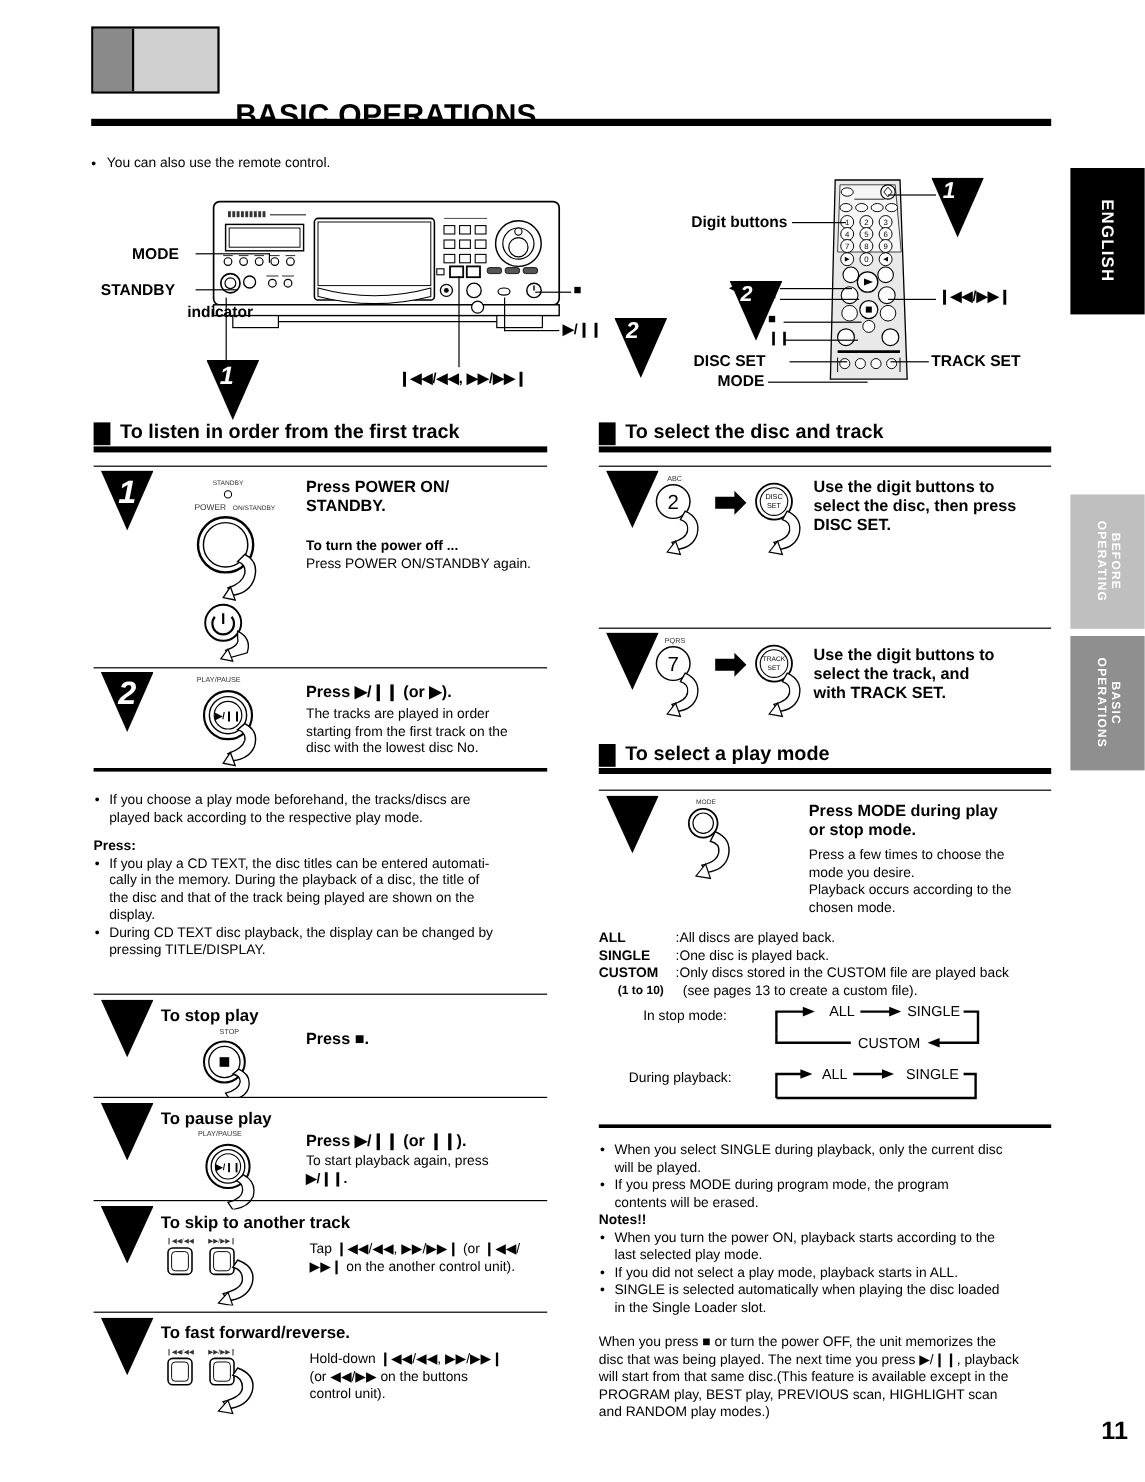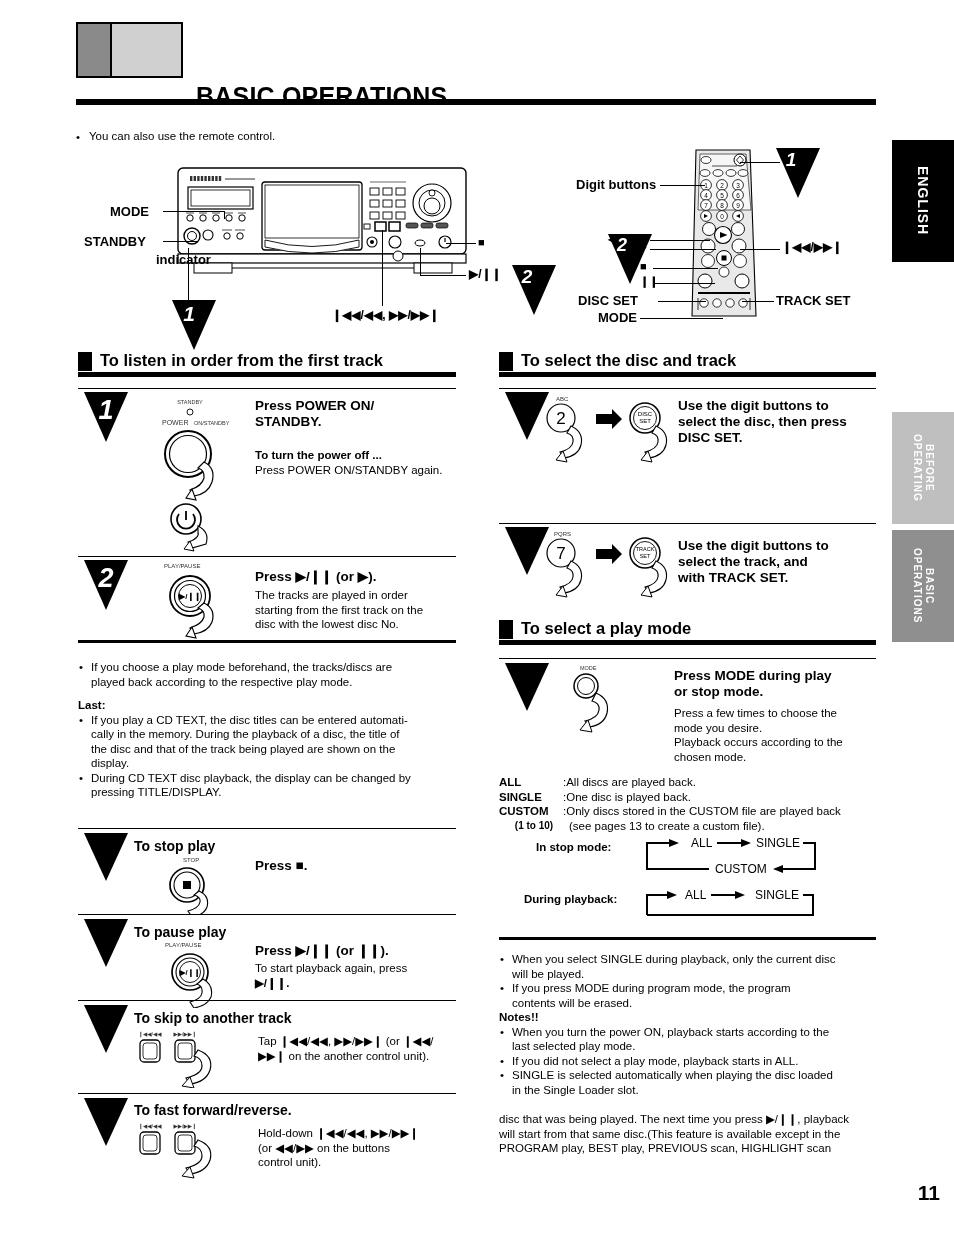--- a/index.html
+++ b/index.html
@@ -87,21 +87,21 @@
   .para .hd { font-weight:bold; }
 
   
   #mode-defs { position:absolute; left:499px; top:775px; width:380px; font-size:11.5px; line-height:14.5px; }
   #mode-defs .r { display:flex; }
   #mode-defs .k { width:64px; font-weight:bold; flex:none; }
   #mode-defs .v { flex:1; }
   #mode-defs .r.sub .k { font-weight:bold; font-size:10px; text-align:center; padding-left:6px;}
 
   
-  .flow-label { position:absolute; font-size:11.5px; font-weight:bold; }
+  .flow-label { position:absolute; font-size:11.5px; font-weight:normal; }
 
   
   #page-number { position:absolute; right:14px; bottom:30px; font-size:21px; font-weight:bold; }
 
   
   .callout { position:absolute; font-size:13px; font-weight:bold; white-space:nowrap; }
   .callout.sm { font-size:12px; }
   .leader { position:absolute; background:#000; }
 </style>
 </head>
@@ -401,21 +401,21 @@
   <div>disc with the lowest disc No.</div>
 </div>
 <div class="hrule thick" style="left:78px; top:640px; width:378px;"></div>
 
 <div class="para" style="left:78px; top:660px; width:380px;">
   <div class="row">
     <span class="bdot">•</span>
     <span>If you choose a play mode beforehand, the tracks/discs are</span><br>
     <span>played back according to the respective play mode.</span>
   </div>
-  <div class="hd" style="margin-top:9px;">Last:</div>
+  <div class="hd" style="margin-top:9px;">Press:</div>
   <div class="row">
     <span class="bdot">•</span>
     <span>If you play a CD TEXT, the disc titles can be entered automati-</span><br>
     <span>cally in the memory. During the playback of a disc, the title of</span><br>
     <span>the disc and that of the track being played are shown on the</span><br>
     <span>display.</span>
   </div>
   <div class="row">
     <span class="bdot">•</span>
     <span>During CD TEXT disc playback, the display can be changed by</span><br>
@@ -633,18 +633,20 @@
     <span>If you did not select a play mode, playback starts in ALL.</span>
   </div>
   <div class="row">
     <span class="bdot">•</span>
     <span>SINGLE is selected automatically when playing the disc loaded</span><br>
     <span>in the Single Loader slot.</span>
   </div>
 </div>
 
 <div class="para" style="left:499px; top:1112px; width:380px;">
+  <div>When you press ■ or turn the power OFF, the unit memorizes the</div>
   <div>disc that was being played. The next time you press ▶/❙❙, playback</div>
   <div>will start from that same disc.(This feature is available except in the</div>
   <div>PROGRAM play, BEST play, PREVIOUS scan, HIGHLIGHT scan</div>
+  <div>and RANDOM play modes.)</div>
 </div>
 
 <div id="page-number">11</div>
 
 </body></html>

